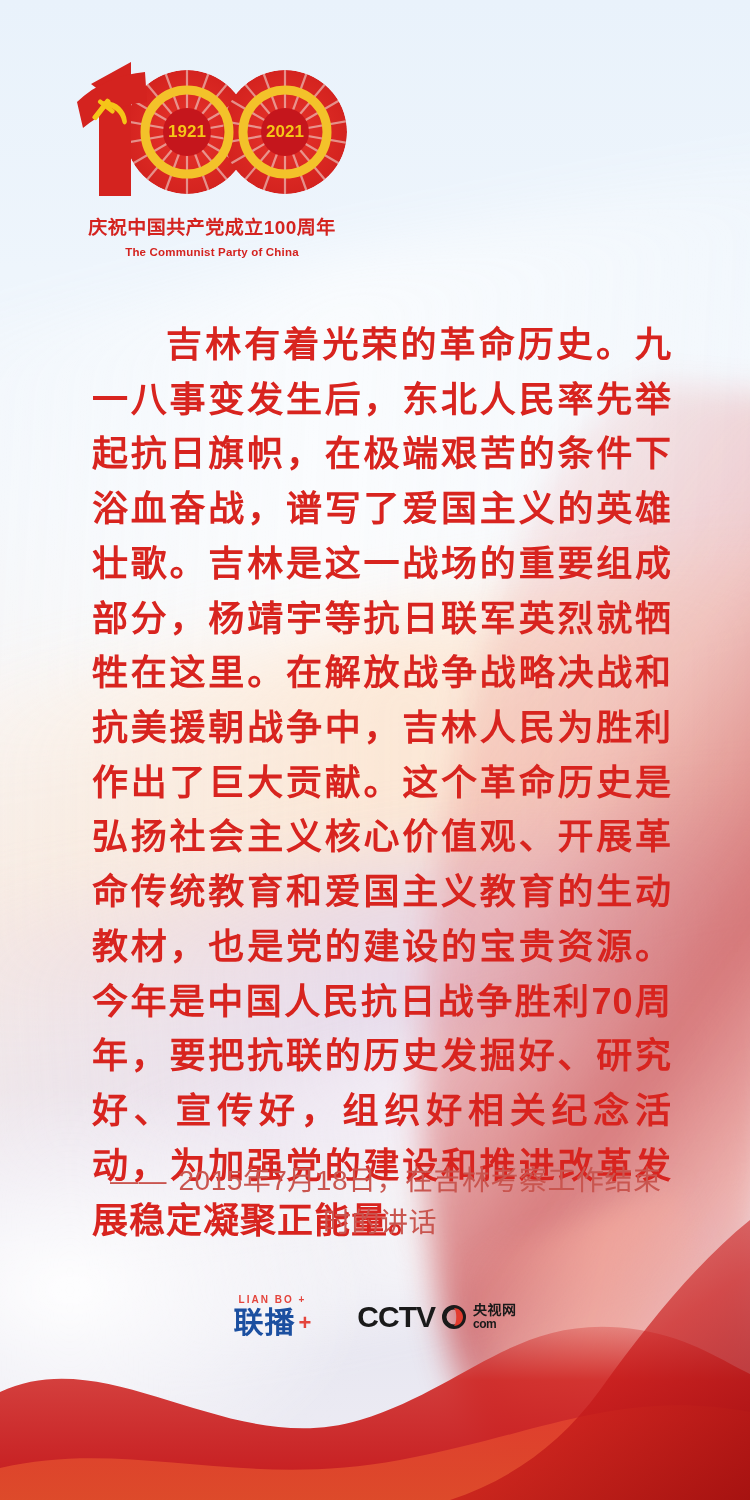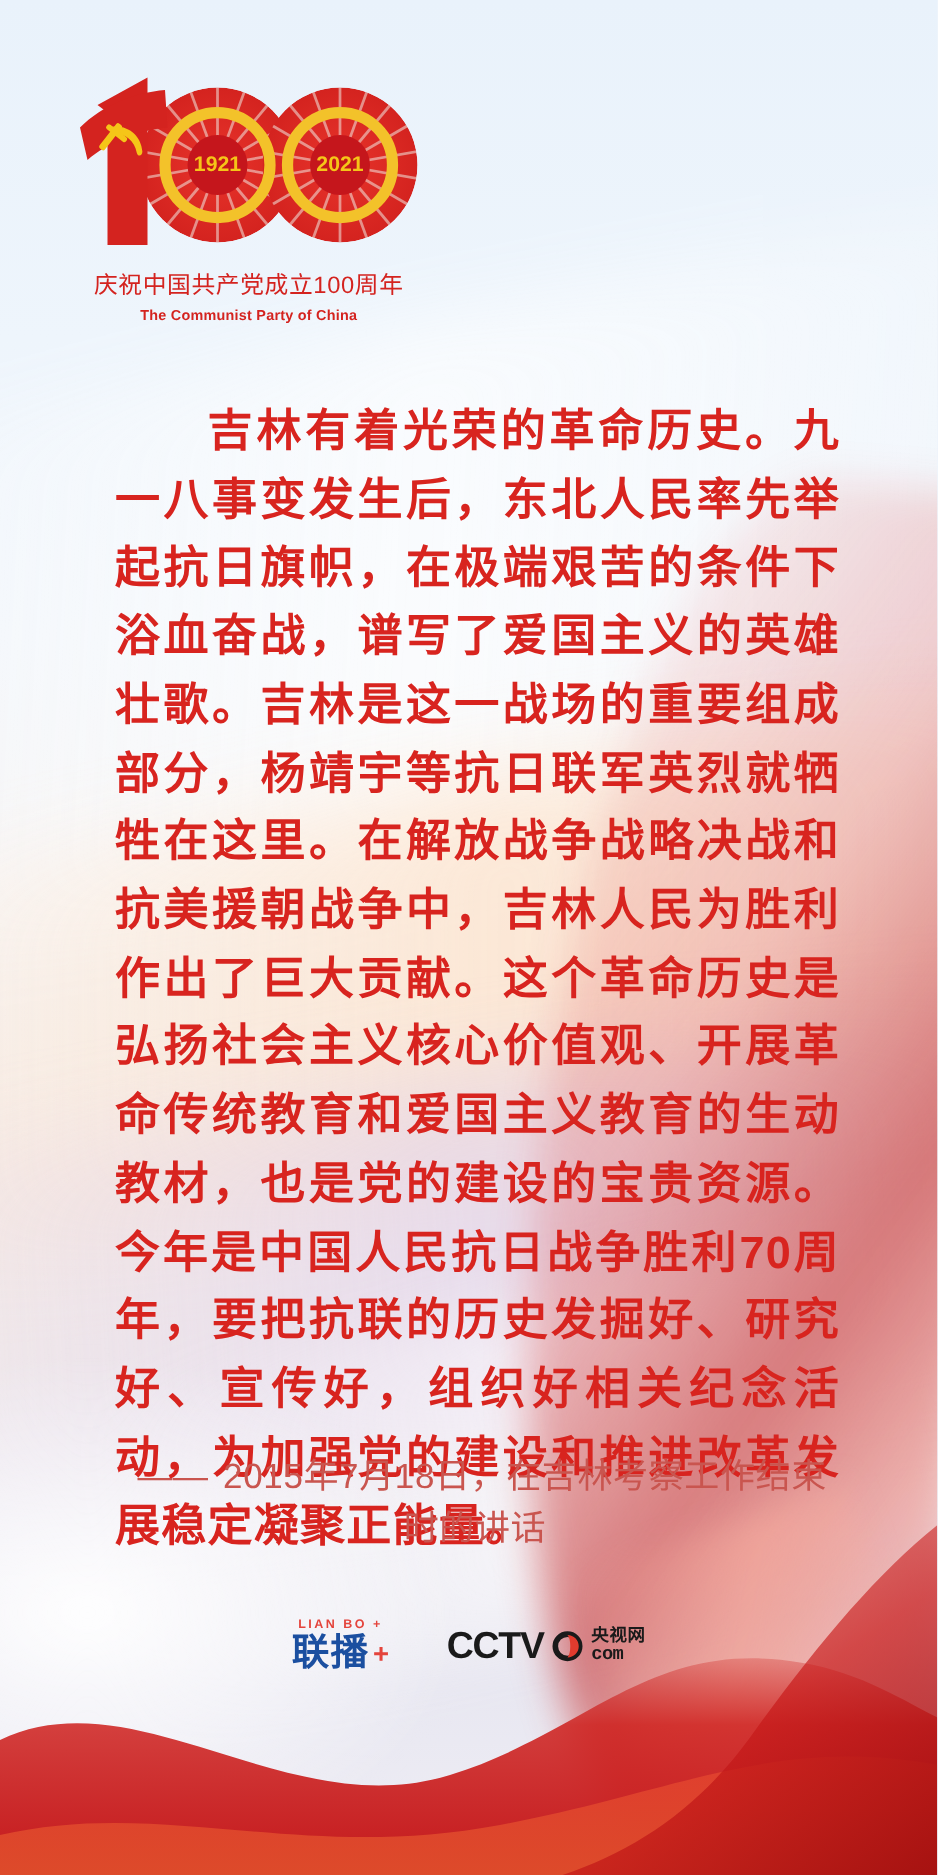--- a/index.html
+++ b/index.html
@@ -130,35 +130,35 @@
   .content {
     position: relative;
     z-index: 5;
     width: 750px;
     height: 1500px;
   }
 
   
   .emblem {
     position: absolute;
-    left: 56px;
+    left: 69px;
     top: 44px;
     width: 300px;
   }
   .emblem-logo {
     position: relative;
     width: 286px;
     height: 160px;
   }
   .emblem-logo svg { display: block; }
 
   .emblem-cn {
     margin-top: 8px;
     font-size: 19px;
-    font-weight: normal;
+    font-weight: bold;
     color: #d4231f;
     letter-spacing: .5px;
     text-align: center;
     width: 286px;
   }
   .emblem-en {
     margin-top: 5px;
     width: 286px;
     text-align: center;
     font-size: 11.5px;
@@ -261,25 +261,24 @@
     flex-direction: column;
     line-height: 1.05;
   }
   .cctv-cn {
     font-size: 14px;
     font-weight: bold;
     color: #1a1a1a;
     letter-spacing: .5px;
   }
   .cctv-com {
-    font-size: 15px;
+    font-size: 12px;
     font-weight: bold;
     color: #1a1a1a;
     letter-spacing: -.5px;
-    font-family: Liberation Mono, monospace;
   }
 </style>
 </head>
 <body>
 
 <div class="poster">
 
   <div class="bg-band band-a"></div>
   <div class="bg-band band-b"></div>
   <div class="bg-band band-c"></div>

